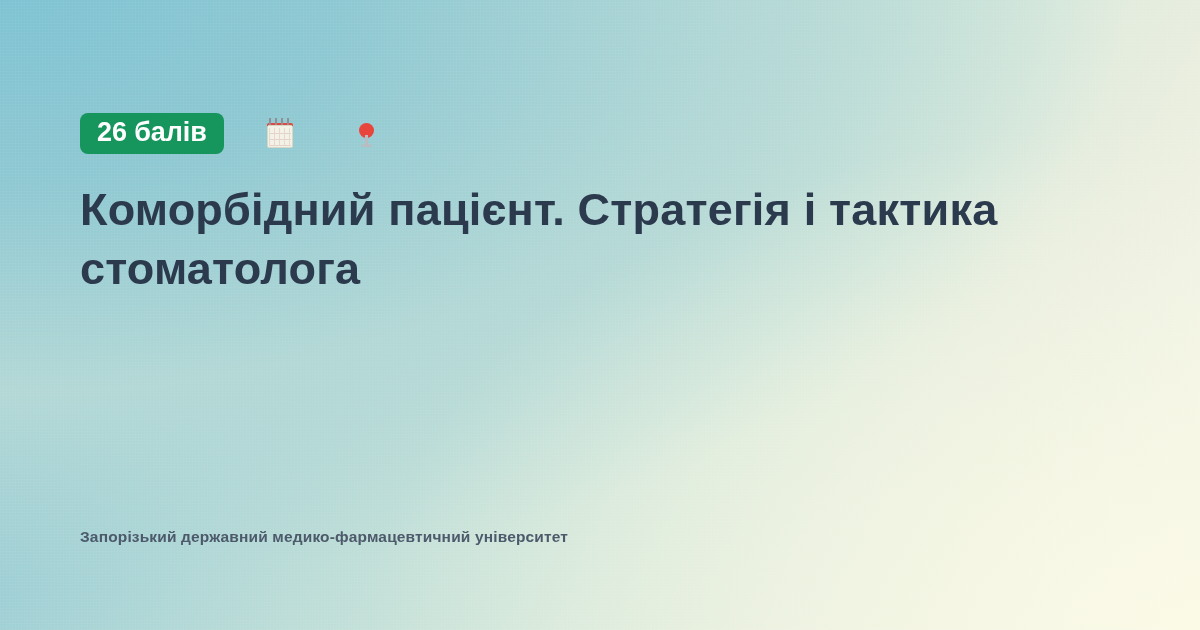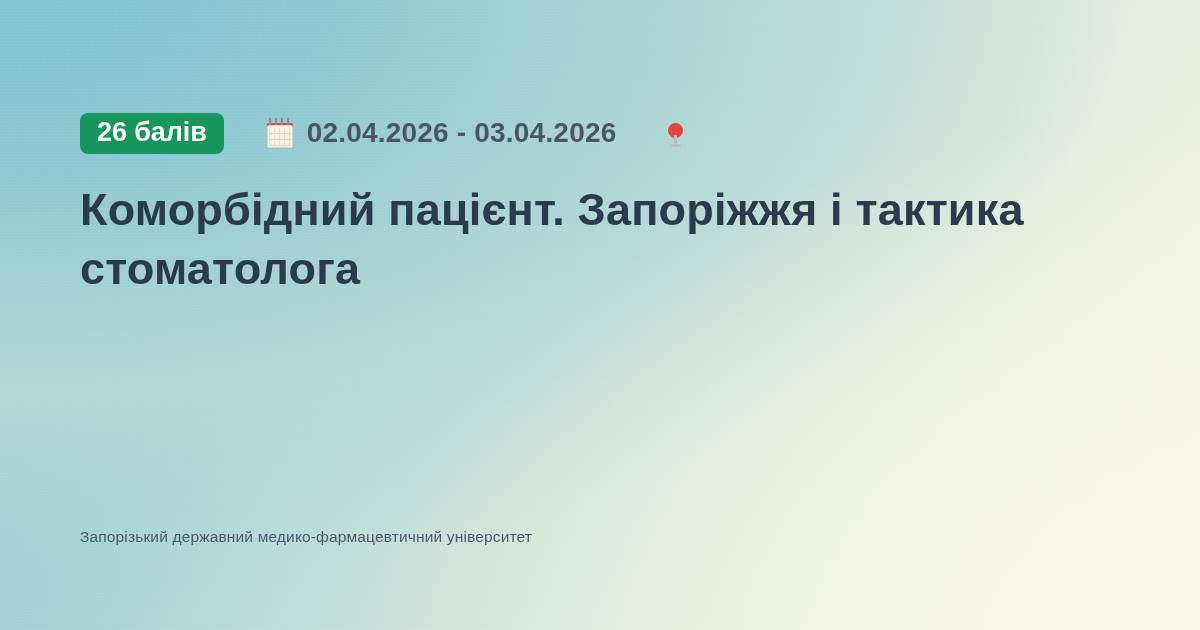--- a/index.html
+++ b/index.html
@@ -138,21 +138,21 @@
     line-height:1.32;
     letter-spacing:0.2px;
   }
 
   
   .footer {
     position:absolute;
     left:80px; top:528px;
     color:#4d5a6b;
     font-size:15.5px;
-    font-weight:normal;
+    font-weight:bold;
     letter-spacing:0.15px;
     white-space:nowrap;
   }
 </style>
 </head>
 <body>
 
 <div id="card">
 
   <div id="noise"></div>
@@ -164,31 +164,30 @@
       <span class="badge">26 балів</span>
 
       <span class="meta-item dates">
         <span class="meta-icon">
           <span class="cal-top"></span>
           <span class="cal-rings"></span>
           <span class="cal-body">
               <span class="cal-grid"></span>
             </span>
         </span>
-        <span>02.04.2026 - 03.04.2026</span>
       </span>
 
       <span class="meta-item place">
         <span class="meta-icon">
           <span class="pin-head"></span>
           <span class="pin-stem"></span>
           <span class="pin-foot"></span>
         </span>
       </span>
 
     </div>
 
-    <h1 class="title">Коморбідний пацієнт. Запоріжжя і тактика стоматолога</h1>
+    <h1 class="title">Коморбідний пацієнт. Стратегія і тактика стоматолога</h1>
 
     <div class="footer">Запорізький державний медико-фармацевтичний університет</div>
 
   </div>
 </div>
 
 </body></html>

